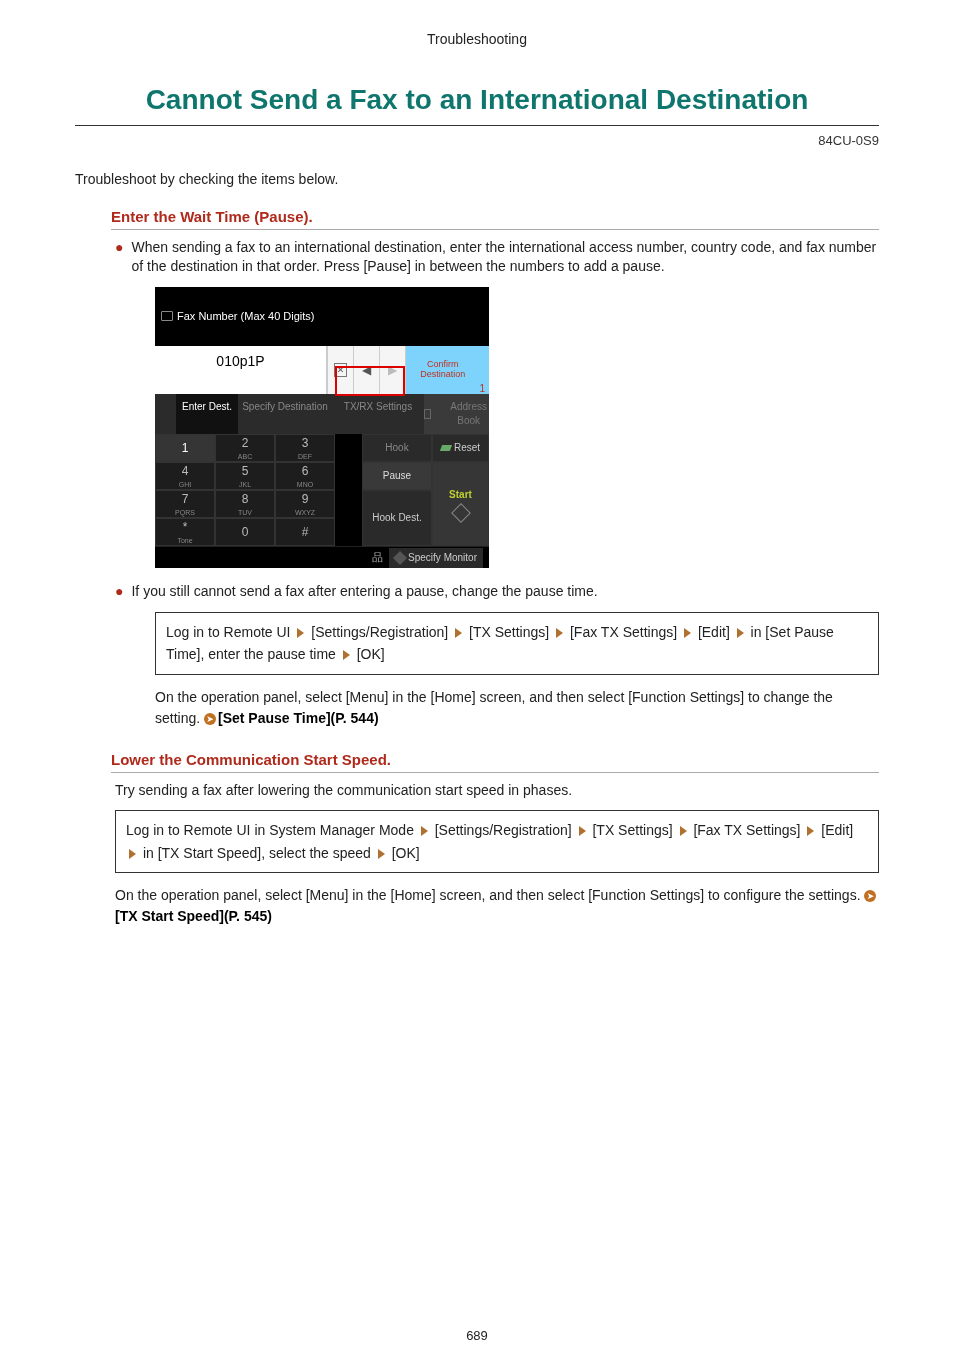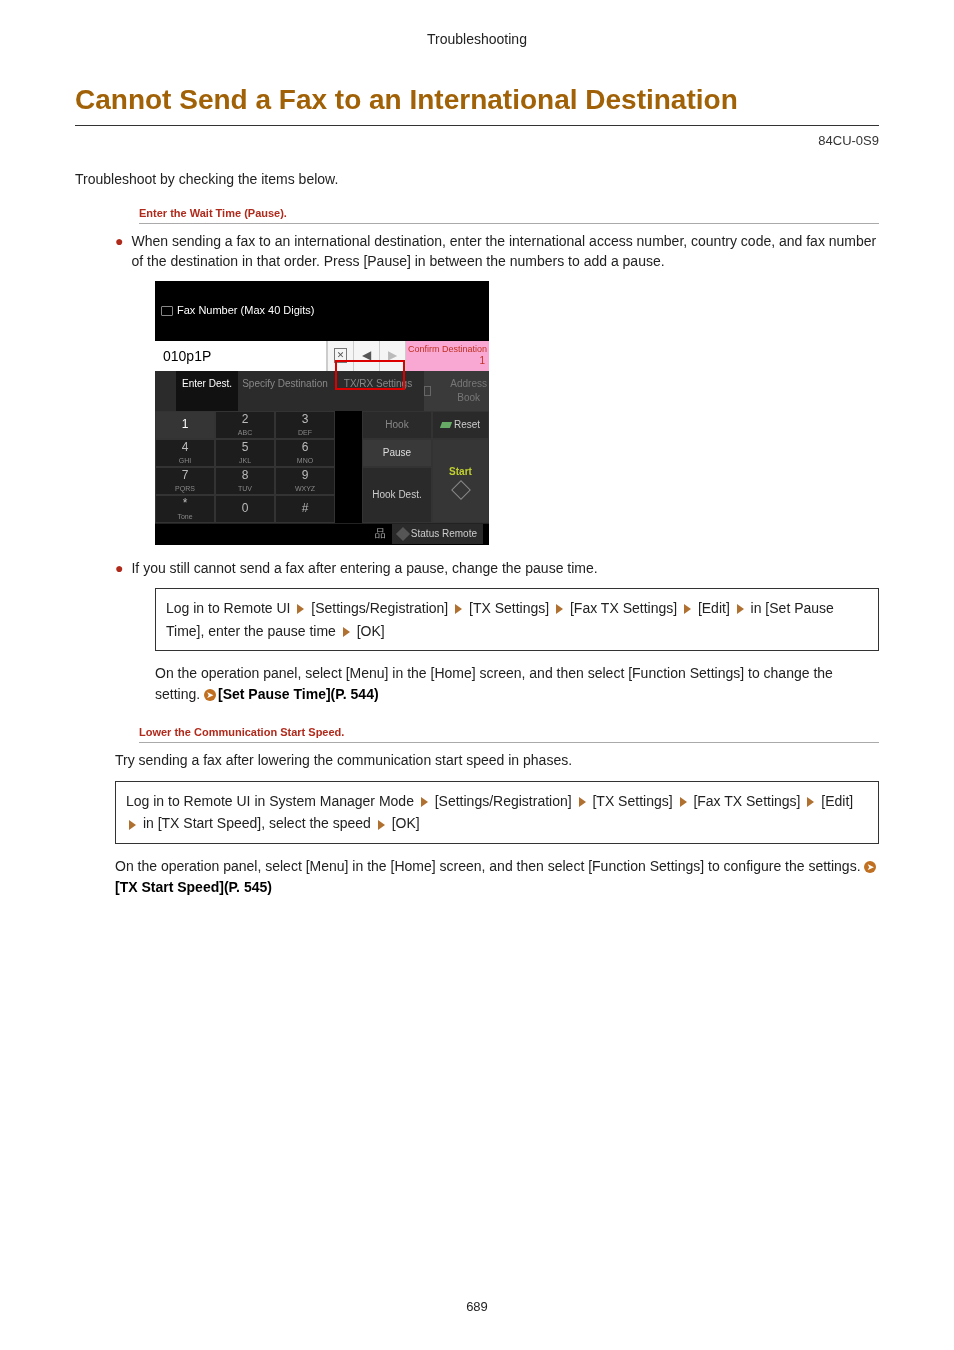--- a/index.html
+++ b/index.html
@@ -12,39 +12,40 @@
     margin: 0 auto;
     padding: 30px 75px 40px 75px;
     line-height: 1.4;
   }
   .header-label {
     text-align: center;
     font-size: 14px;
     margin-bottom: 30px;
   }
   h1 {
-    color: #a16207;
+    color: #0f766e;
     font-size: 28px;
     font-weight: bold;
     border-bottom: 1px solid #333;
     padding-bottom: 6px;
     margin-bottom: 6px;
+    text-align: center;
   }
   .code {
     text-align: right;
     font-size: 13px;
     color: #333;
     margin-bottom: 20px;
   }
   .intro { margin-bottom: 16px; }
   .section-title {
     color: #b02a1c;
     font-weight: bold;
-    font-size: 11px;
-    margin-left: 64px;
+    font-size: 15px;
+    margin-left: 36px;
     border-bottom: 1px solid #aaa;
     padding-bottom: 2px;
     margin-bottom: 8px;
   }
   .section-title.withline {
     border-bottom: 1px solid #aaa;
   }
   .bullet-row {
     display: flex;
     margin-left: 40px;
@@ -79,46 +80,47 @@
   .dev-phone-icon {
     width: 12px; height: 10px;
     display: inline-block;
     border: 1px solid #888;
     border-radius: 1px;
     position: relative;
   }
   .dev-input-row {
     display: flex;
     background: #fff;
-    height: 30px;
+    height: 48px;
     align-items: stretch;
+    text-align: center;
   }
   .dev-input {
     flex: 1;
     color: #000;
     font-size: 14px;
     padding: 6px 8px;
     border-right: 1px solid #ccc;
   }
   .dev-small-btn {
     width: 26px;
     border-left: 1px solid #ccc;
     display: flex;
     align-items: center;
     justify-content: center;
     color: #555;
     font-size: 12px;
     background: #f5f5f5;
   }
   .dev-confirm {
     width: 84px;
-    background: #f9a8d4;
+    background: #7dd3fc;
     border-left: 1px solid #ccc;
     display:flex;
-    flex-direction:column;
+    flex-direction:row;
     align-items:center;
     justify-content:center;
     font-size: 9px;
     color: #c03020;
     line-height:1.1;
   }
   .dev-confirm .n { color:#c03020; font-size:10px; align-self:flex-end; padding-right:4px;}
   .dev-tabs {
     display: flex;
     background: #2b2b2b;
@@ -357,21 +359,21 @@
             <span>Start</span>
             <span class="diamond"></span>
           </div>
         <div class="dev-rbtn next">Hook Dest.</div>
       </div>
     </div>
     <div class="dev-status">
       <span style="font-size:11px;color:#aaa;">品</span>
       <span style="display:flex;align-items:center;gap:3px;background:#2a2a2a;padding:3px 6px;">
         <span style="width:10px;height:10px;background:#555;transform:rotate(45deg);"></span>
-        <span>Status Remote</span>
+        <span>Specify Monitor</span>
       </span>
     </div>
   </div>
   <div class="pause-highlight" style="left:180px;top:79px;width:70px;height:30px;"></div>
 </div>
 
 <div class="bullet-row">
   <span class="bullet-dot">●</span>
   <span class="bullet-text">If you still cannot send a fax after entering a pause, change the pause time.</span>
 </div>

